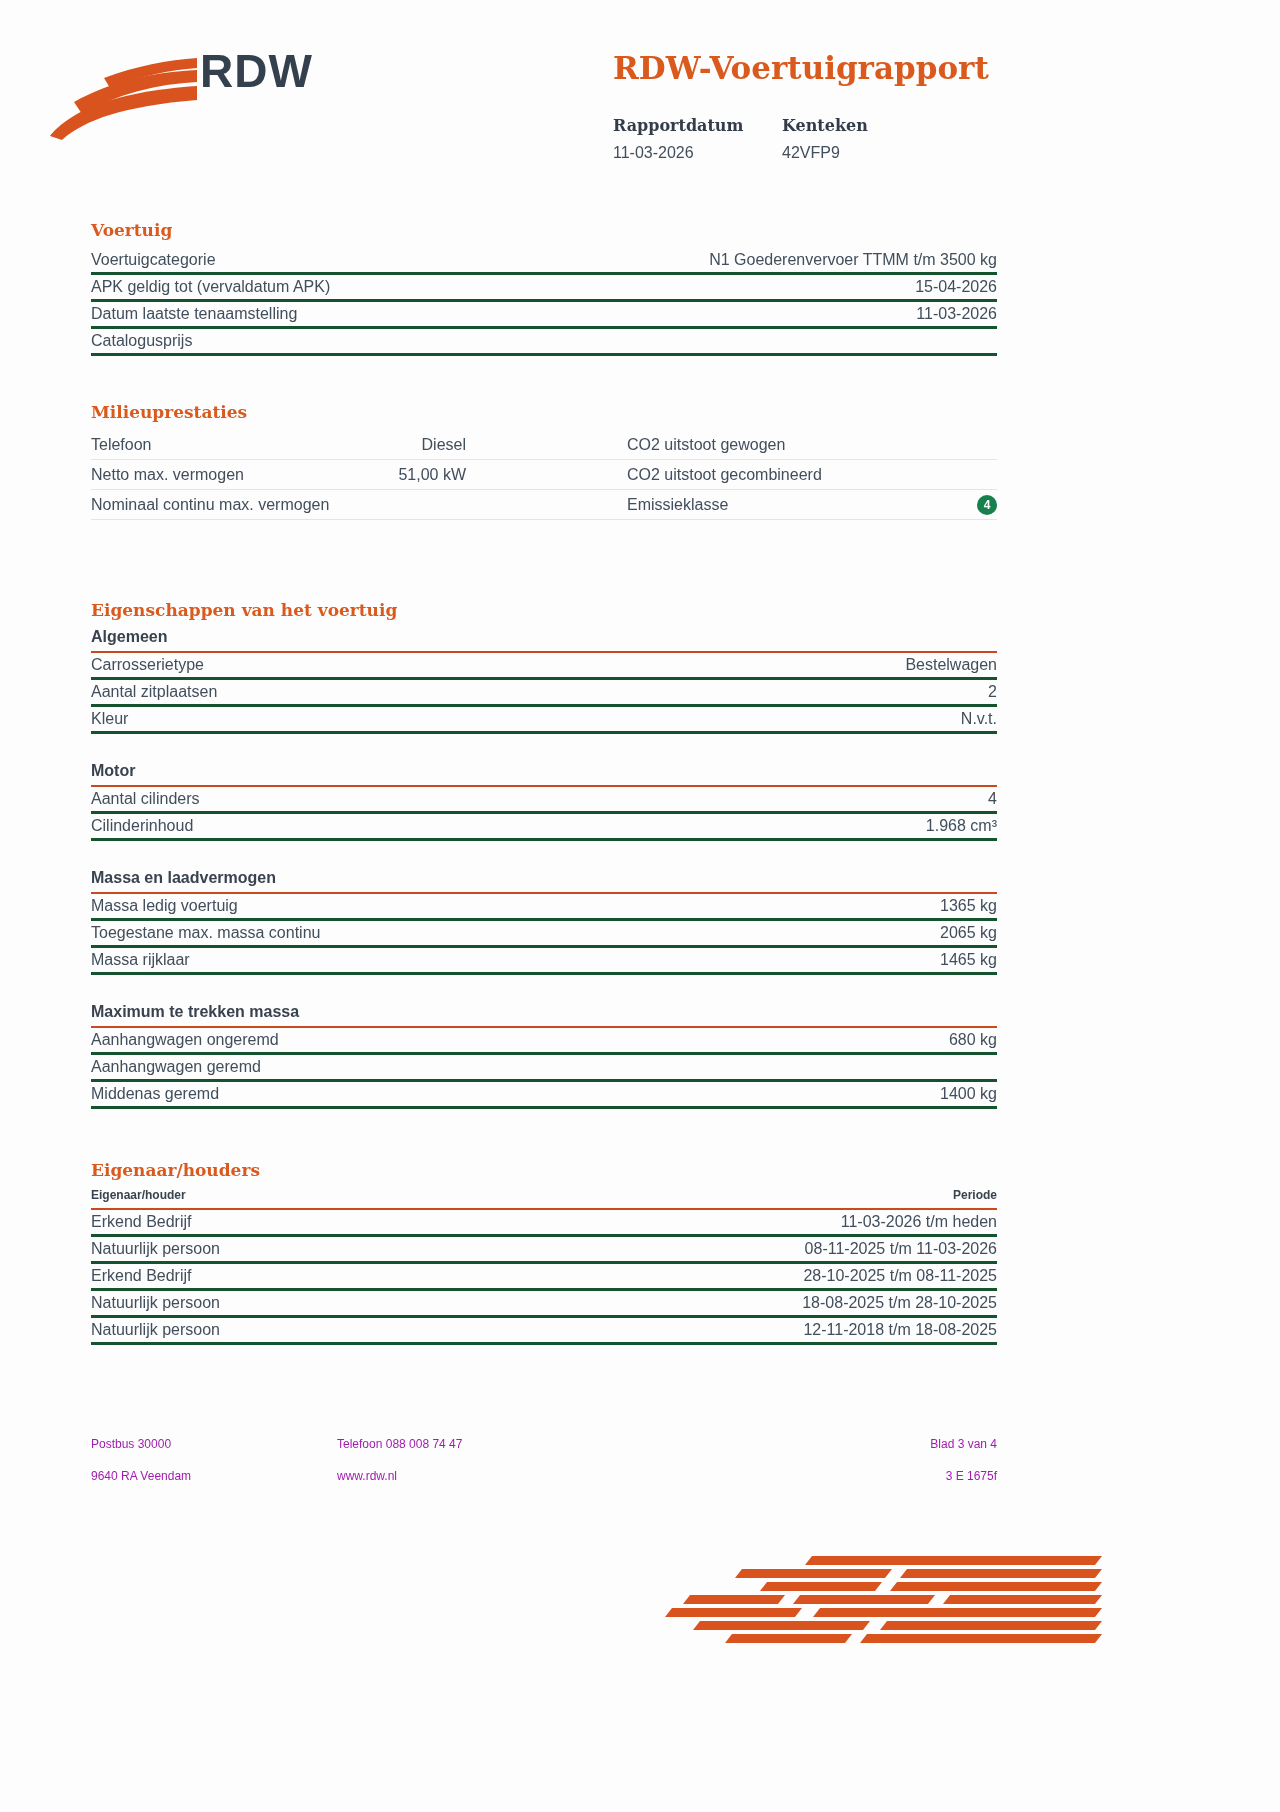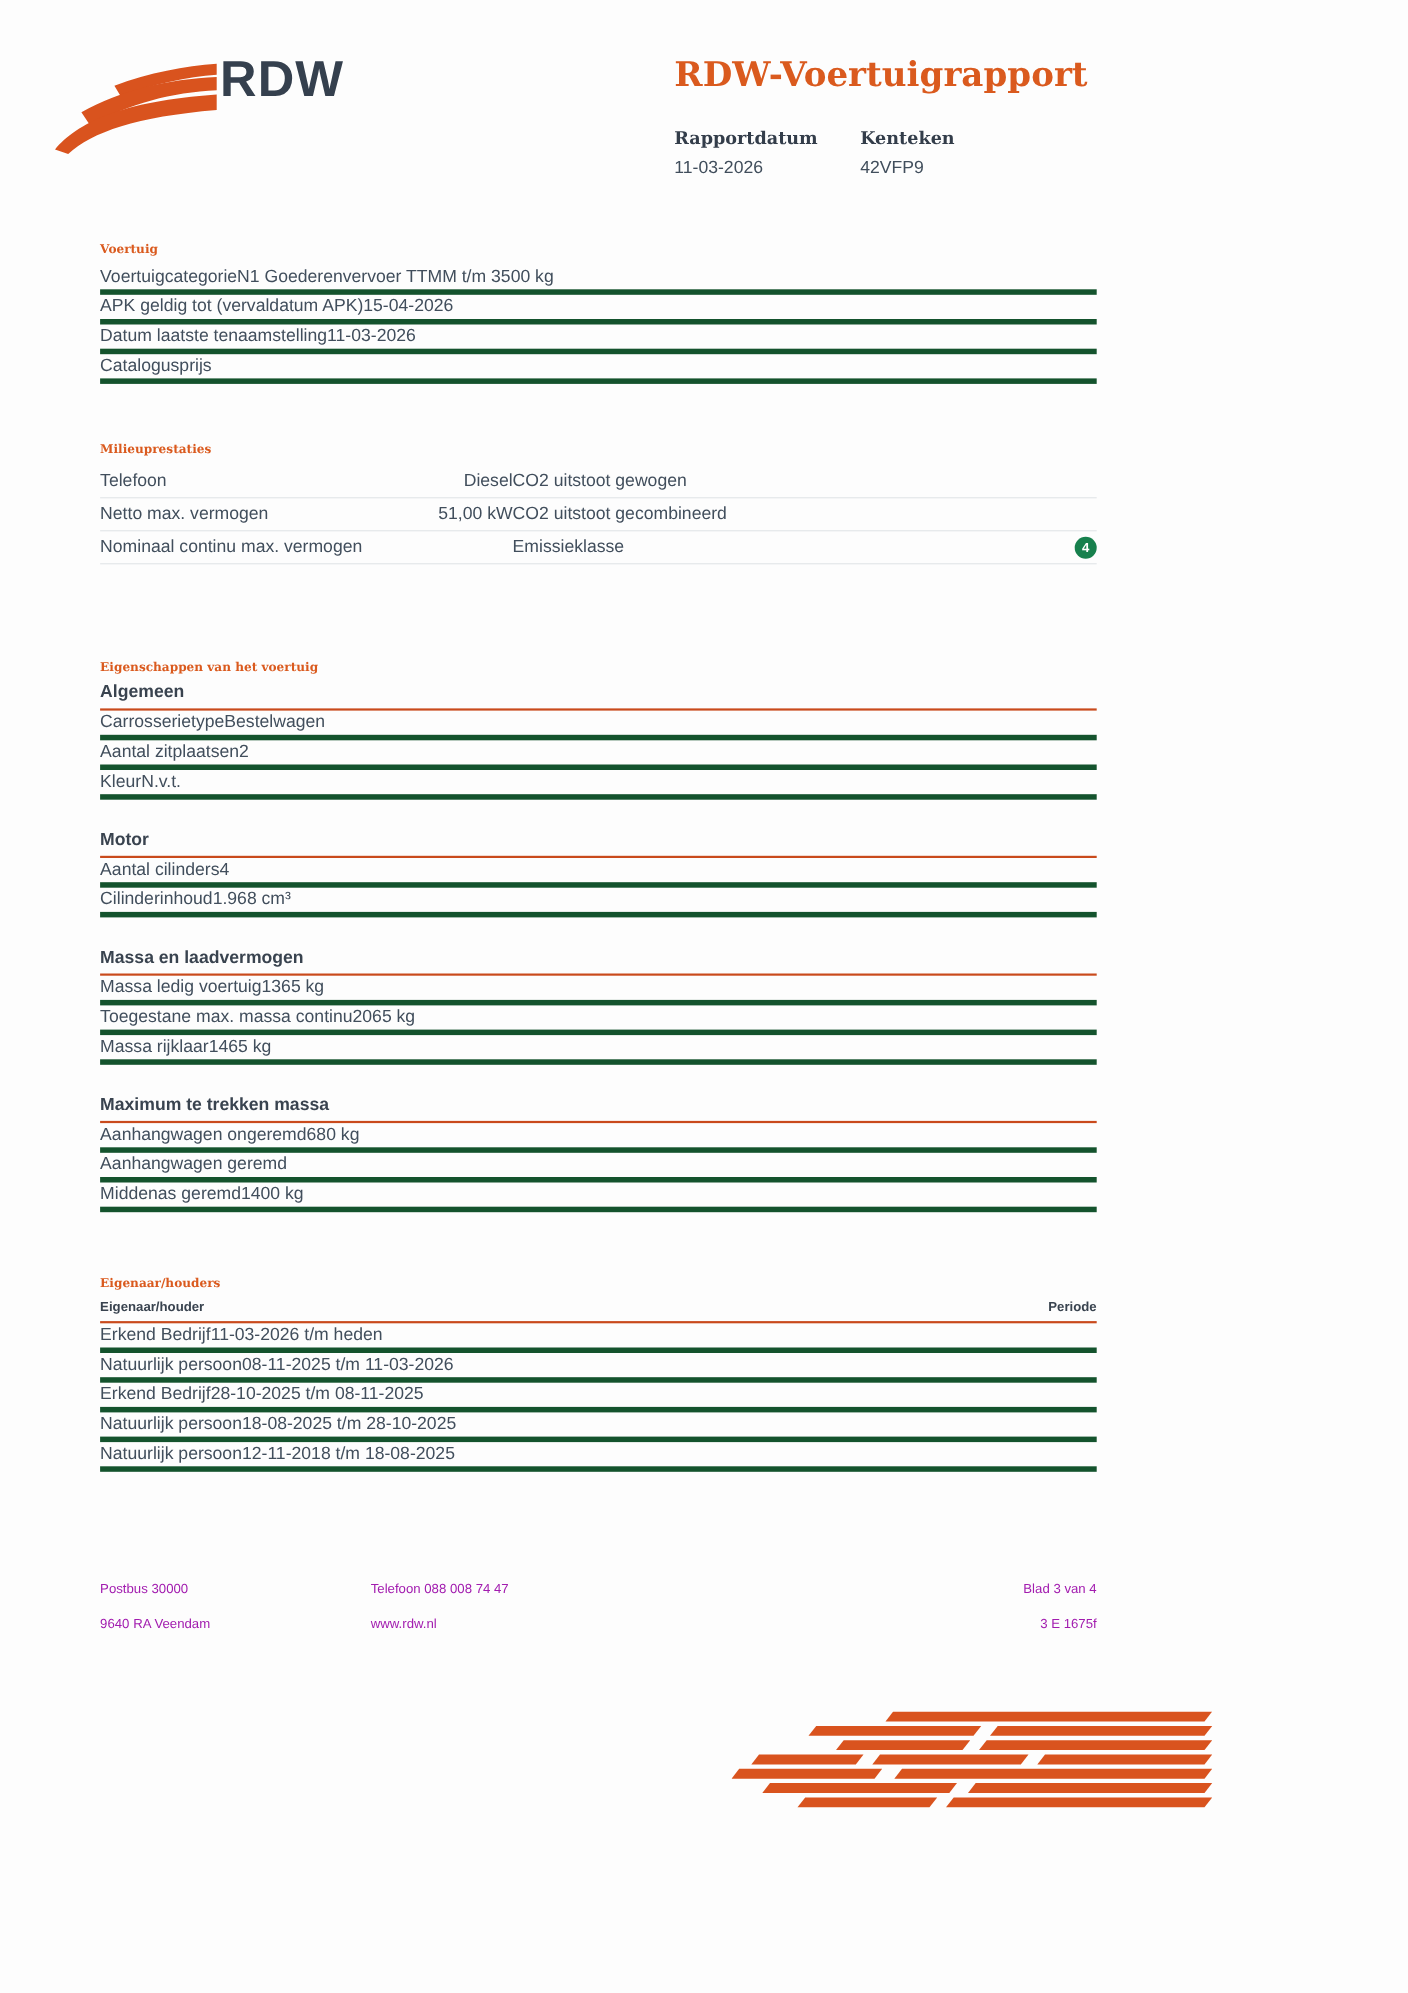--- a/index.html
+++ b/index.html
@@ -28,37 +28,37 @@
   .meta-label {
     font-family:"DejaVu Serif", serif; font-weight:bold;
     font-size:16px; color:#333d4a;
   }
   .meta-value { margin-top:9px; font-size:16px; color:#414e5c; }
 
   
   .sec { position:absolute; left:91px; width:906px; }
   .sec-title {
     font-family:"DejaVu Serif", serif; font-weight:bold;
-    font-size:11px; color:#da5a1e; margin-bottom:8px;
+    font-size:17px; color:#da5a1e; margin-bottom:8px;
   }
 
   .row {
-    display:flex; align-items:center;
-    height:27px; font-size:16px; border-bottom:5px solid #14532d;
+    display:flex; justify-content:space-between; align-items:center;
+    height:27px; font-size:16px; border-bottom:3px solid #14532d;
   }
   .row .lbl { text-align:left; }
   .row .val { text-align:right; }
 
   
   .mrow {
     display:flex; align-items:center; height:30px; font-size:16px;
     border-bottom:1px solid #e2e5e8;
   }
   .mcol-left { width:375px; display:flex; justify-content:space-between; align-items:center; }
-  .mcol-right { flex:1; display:flex; justify-content:space-between; align-items:center; }
+  .mcol-right { margin-left:161px; flex:1; display:flex; justify-content:space-between; align-items:center; }
   .badge {
     width:20px; height:20px; border-radius:50%;
     background:#17804d; color:#ffffff; font-size:12px; font-weight:bold;
     display:flex; align-items:center; justify-content:center;
   }
 
   
   .subsec { margin-top:28px; }
   .subsec.first { margin-top:4px; }
   .subsec-title {

